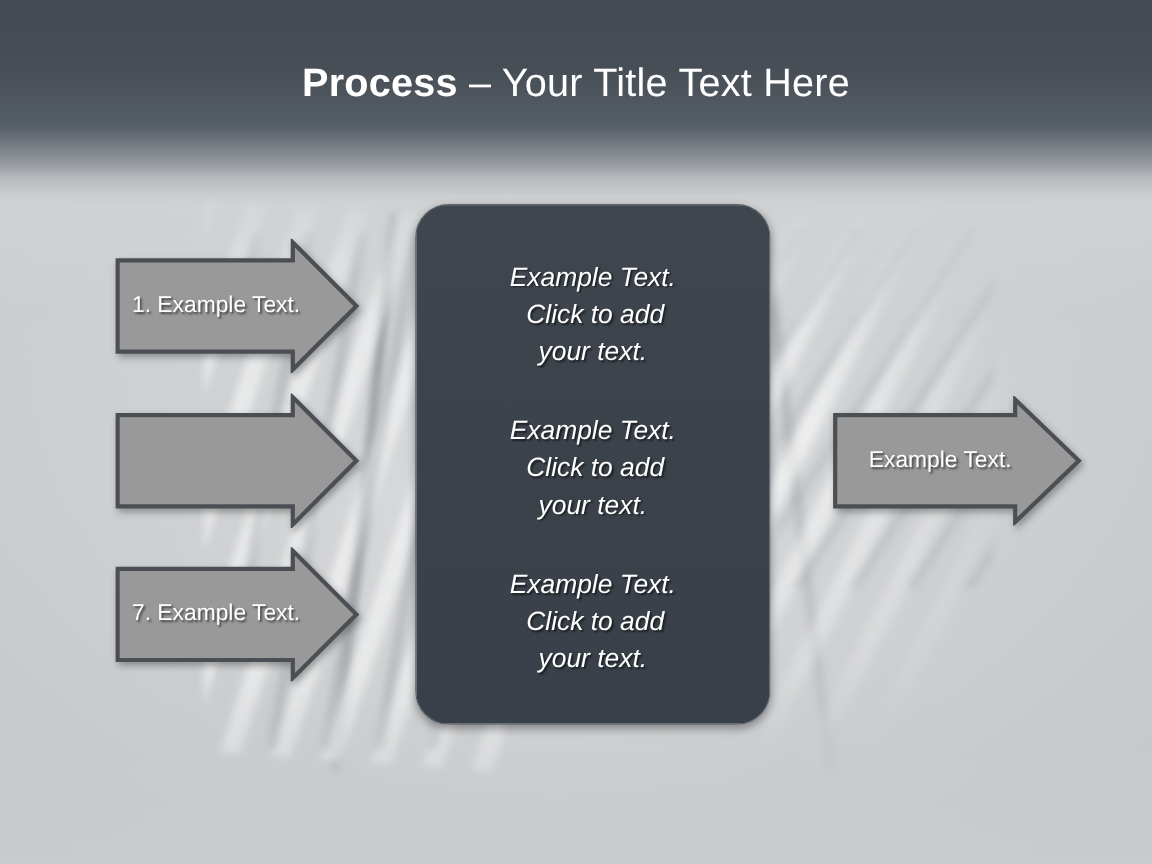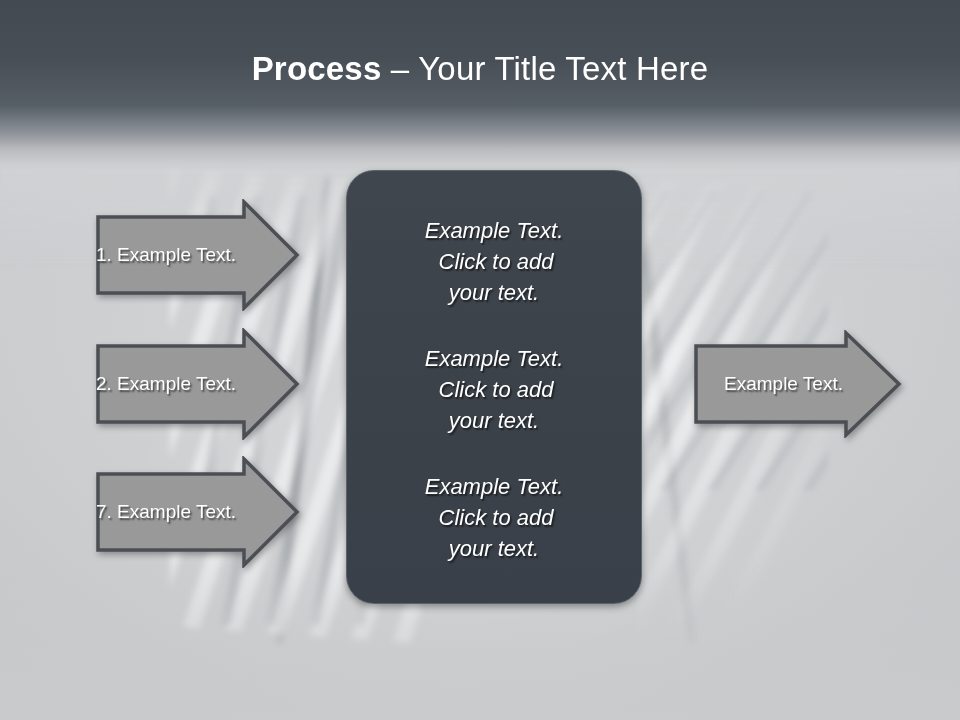--- a/index.html
+++ b/index.html
@@ -165,21 +165,21 @@
     z-index:2;
     width:100%;
     color:#ffffff;
     font-size:19px;
     text-shadow:1.5px 1.5px 1.8px rgba(40,40,40,.75);
     white-space:nowrap;
   }
 
   
   .arrow-left { left:96px; width:204px; height:112px; }
-  .arrow-left .arrow-label { padding-left:0; text-align:left; }
+  .arrow-left .arrow-label { padding-left:14px; text-align:left; }
   #arrow-step-1 { top:199px; }
   #arrow-step-2 { top:328px; }
   #arrow-step-3 { top:456px; }
 
   
   .arrow-right { left:694px; top:330px; width:208px; height:108px; }
   .arrow-right .arrow-label { padding-left:30px; text-align:left; }
 
 </style>
 </head>
@@ -206,21 +206,20 @@
     <svg width="204" height="112" viewBox="0 0 204 112">
       <polygon points="2,18 148,18 148,3 201,56 148,109 148,94 2,94" fill="#999999" stroke="#4b4f54" stroke-width="3.5" stroke-linejoin="miter"></polygon>
     </svg>
     <span class="arrow-label">1. Example Text.</span>
   </div>
 
   <div class="arrow arrow-left" id="arrow-step-2">
     <svg width="204" height="112" viewBox="0 0 204 112">
       <polygon points="2,18 148,18 148,3 201,56 148,109 148,94 2,94" fill="#999999" stroke="#4b4f54" stroke-width="3.5" stroke-linejoin="miter"></polygon>
     </svg>
-    <span class="arrow-label">2. Example Text.</span>
   </div>
 
   <div class="arrow arrow-left" id="arrow-step-3">
     <svg width="204" height="112" viewBox="0 0 204 112">
       <polygon points="2,18 148,18 148,3 201,56 148,109 148,94 2,94" fill="#999999" stroke="#4b4f54" stroke-width="3.5" stroke-linejoin="miter"></polygon>
     </svg>
     <span class="arrow-label">7. Example Text.</span>
   </div>
 
   <div class="center-panel">

